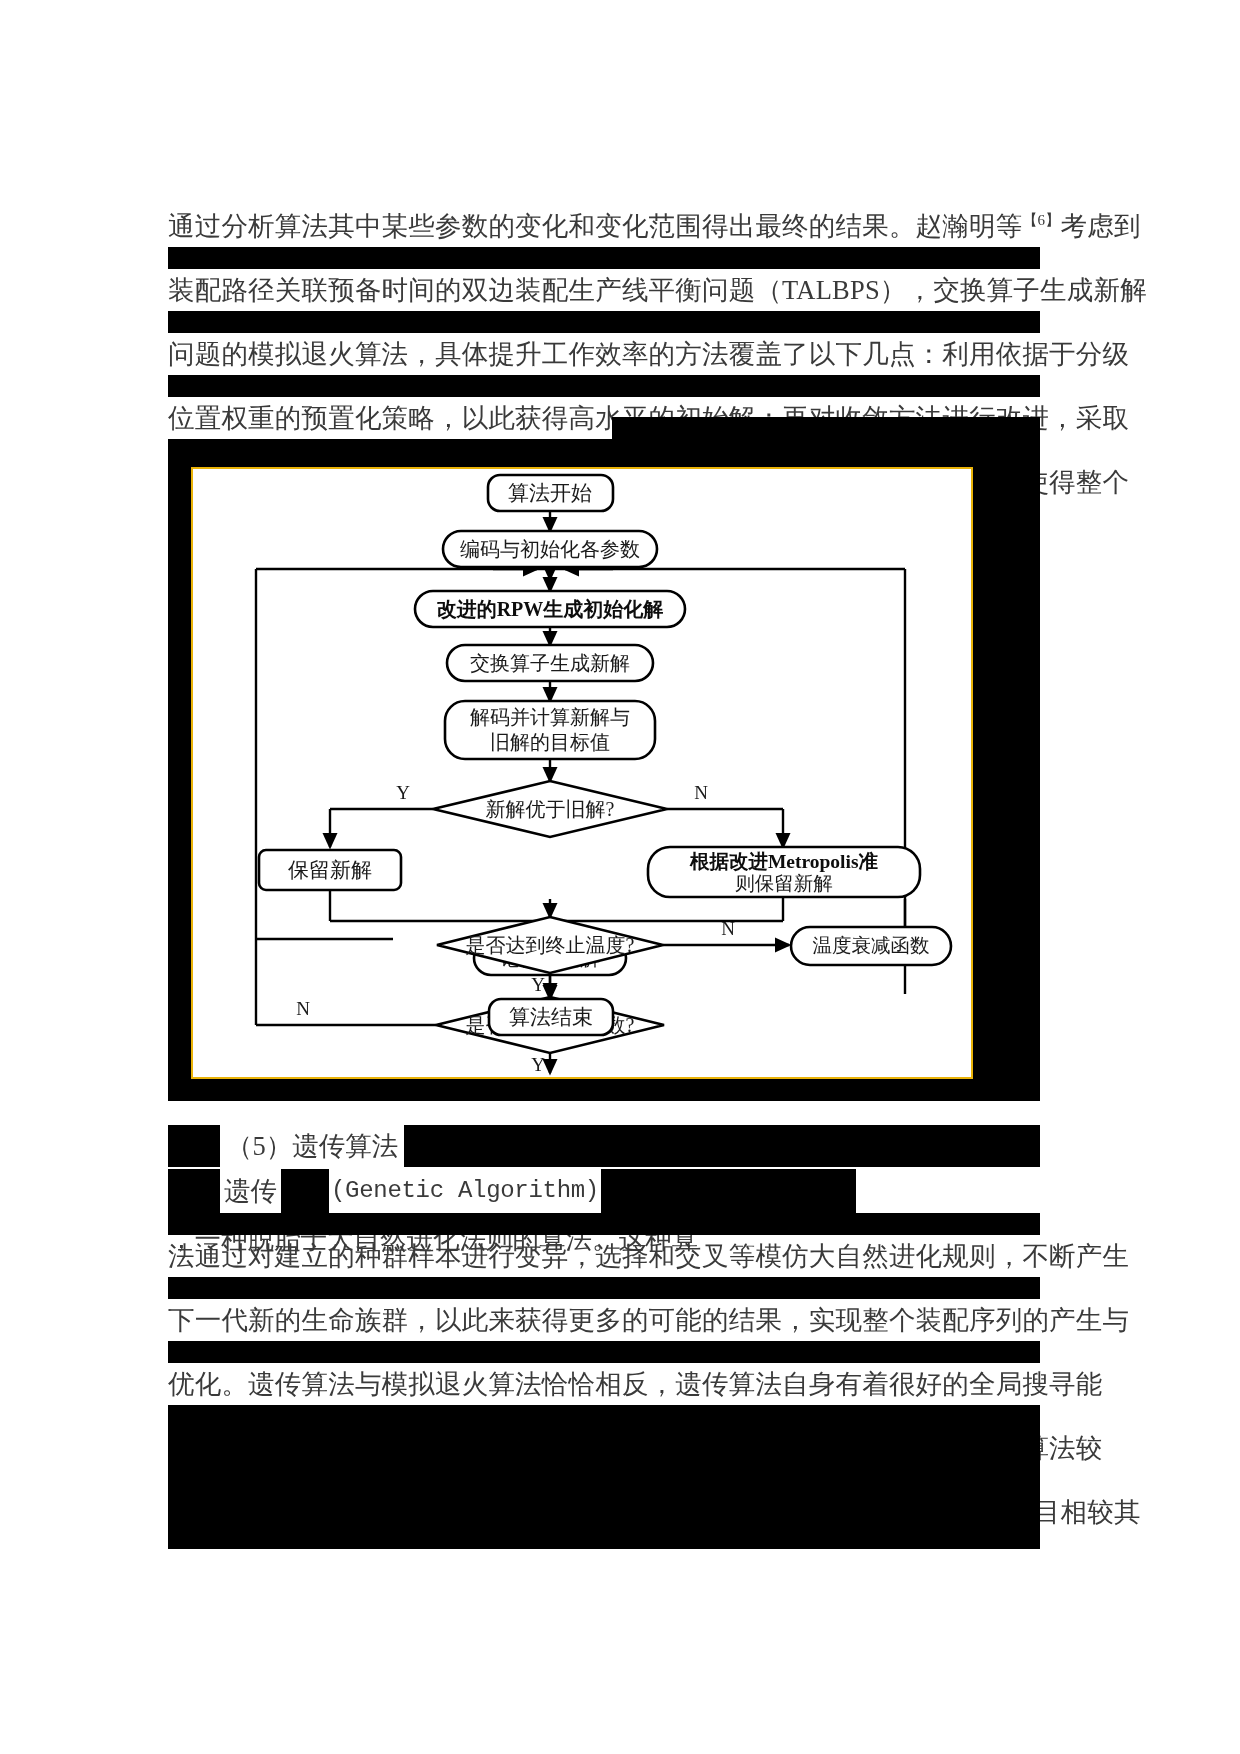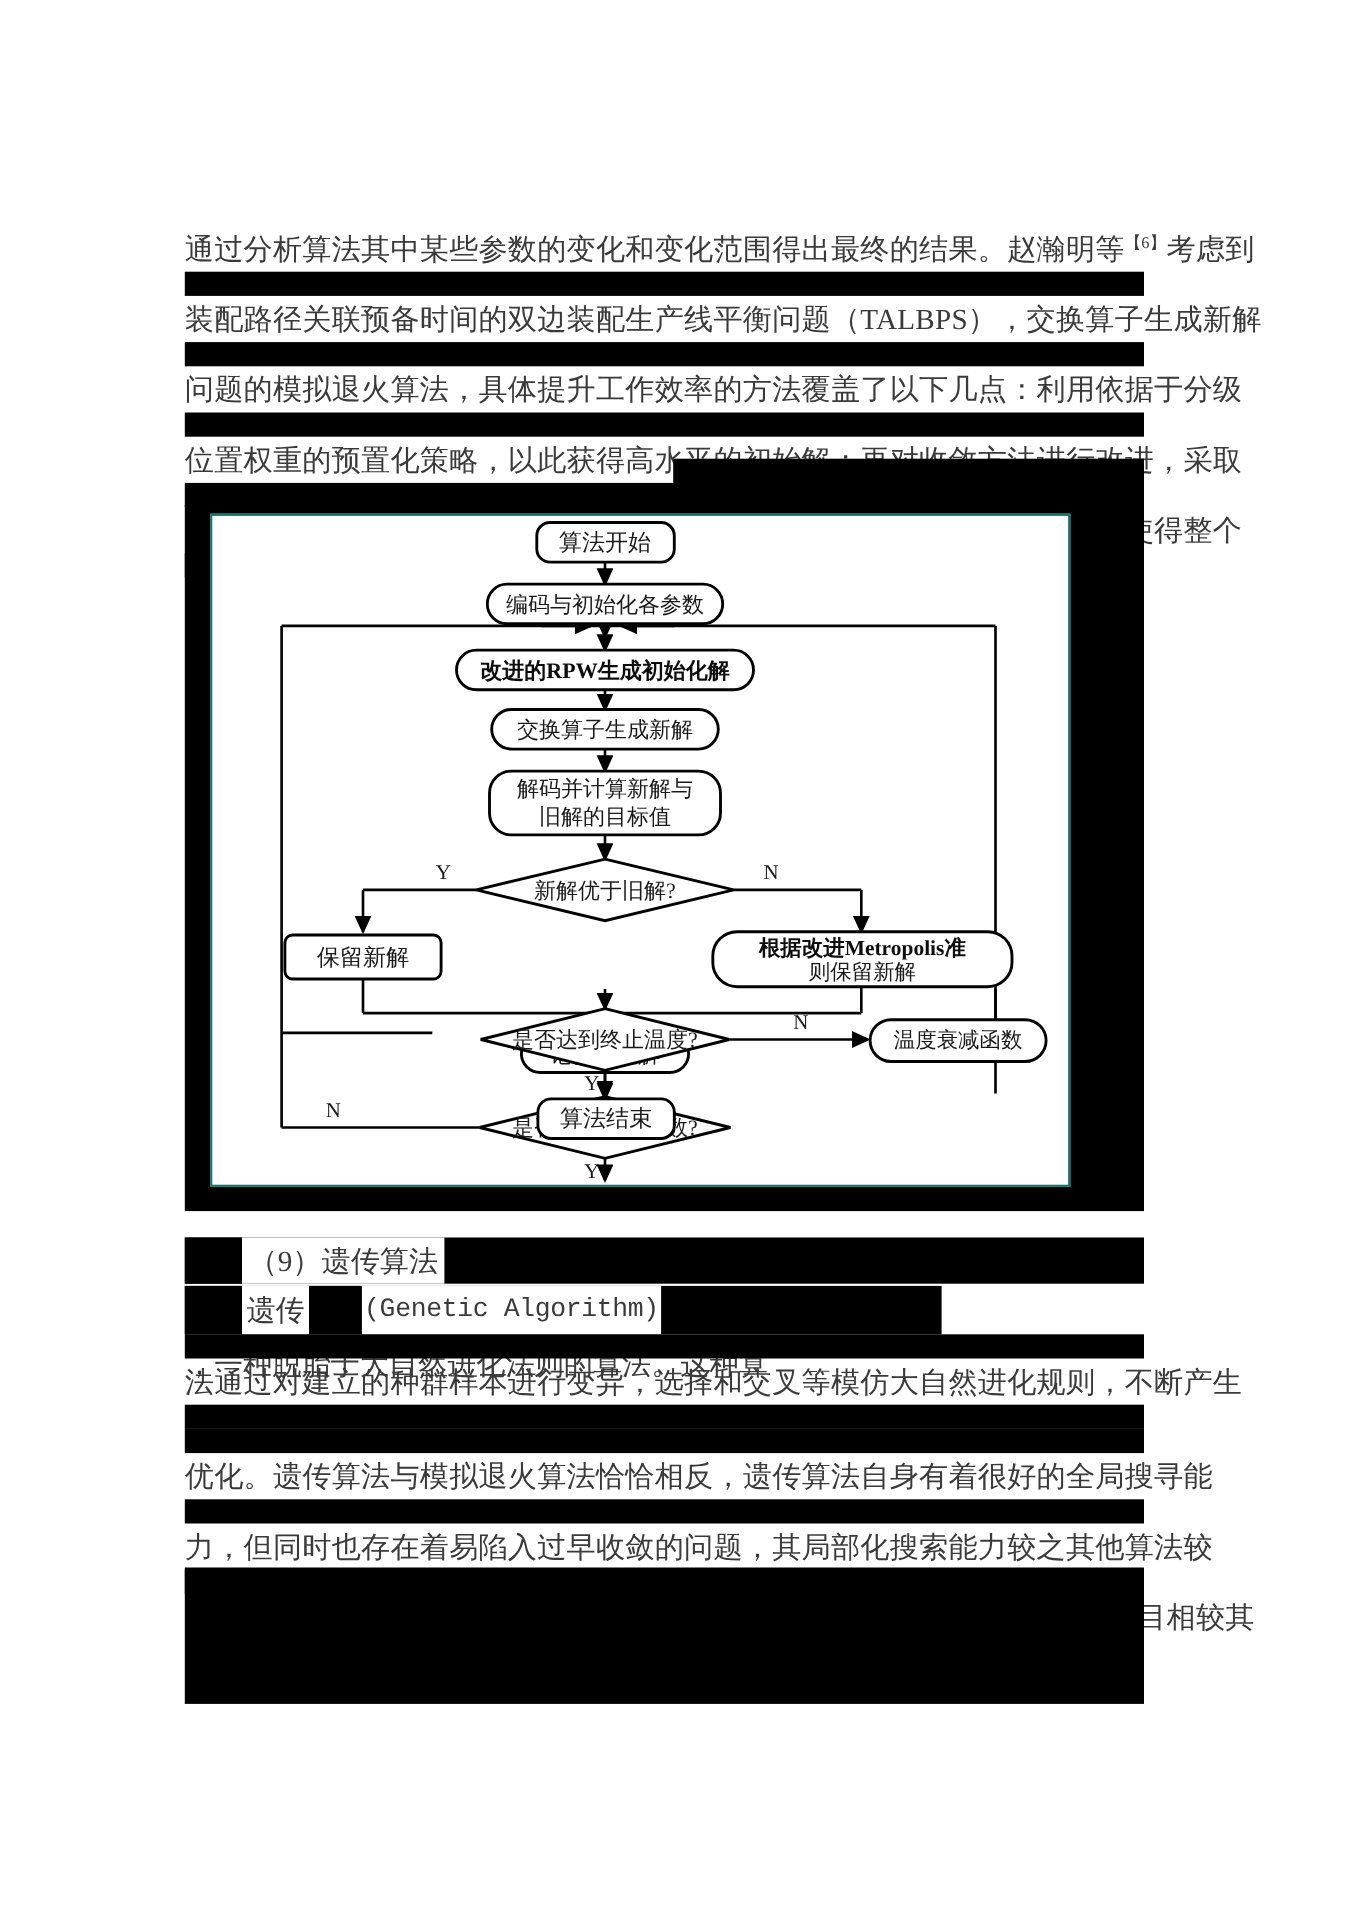--- a/index.html
+++ b/index.html
@@ -68,21 +68,21 @@
     padding: 0;
     box-sizing: border-box;
   }
   .figure-inner {
     position: absolute;
     left: 23px;
     top: 8px;
     width: 782px;
     height: 612px;
     background: #ffffff;
-    border: 2px solid #0f766e;
+    border: 2px solid #eab308;
     box-sizing: border-box;
     overflow: hidden;
   }
   .flow-svg { display:block; }
 
   .mono {
     font-family: "Liberation Mono", "DejaVu Sans Mono", monospace;
     font-size: 24px;
     letter-spacing: -0.3px;
   }
@@ -292,35 +292,38 @@
 
         <g>
           <rect x="296" y="100" width="124" height="36" rx="12" ry="12" fill="#fff" stroke="#000" stroke-width="2.6"></rect>
           <text x="358" y="125" text-anchor="middle" font-family="'Liberation Serif',serif" font-size="21" fill="#1a1a1a">算法结束</text>
         </g>
       </svg>
     </div>
   </div>
 
   <div class="mixed" style="position:absolute;left:168px;top:1088px;width:872px;height:42px;">
-    <span style="display:inline-block;width:52px;height:42px;background:#000;"></span><span class="white" style="padding:0 6px;">（9）遗传算法</span>
+    <span style="display:inline-block;width:52px;height:42px;background:#000;"></span><span class="white" style="padding:0 6px;">（5）遗传算法</span>
   </div>
 
   <div class="mixed" style="position:absolute;left:168px;top:1132px;width:688px;height:44px;">
     <span style="display:inline-block;width:52px;height:44px;background:#000;"></span><span class="white" style="height:44px;line-height:44px;padding:0 4px;">遗传</span><span style="display:inline-block;width:48px;height:44px;background:#000;"></span><span class="white mono" style="height:44px;line-height:44px;padding:0 2px;font-size:24px;">(Genetic Algorithm)</span><span class="white" style="height:44px;line-height:44px;">，一种脱胎于大自然进化法则的算法。这种算</span>
   </div>
 
   <div class="textblock" style="top:1176px;">
     <div class="bar w1"></div>
 
     <div class="tline">
       <span class="seg">法通过对建立的种群样本进行变异，选择和交叉等模仿大自然进化规则，不断产生</span>
     </div>
     <div class="bar w1"></div>
 
+    <div class="tline">
+      <span class="seg">下一代新的生命族群，以此来获得更多的可能的结果，实现整个装配序列的产生与</span>
+    </div>
     <div class="bar w1"></div>
 
     <div class="tline">
       <span class="seg">优化。遗传算法与模拟退火算法恰恰相反，遗传算法自身有着很好的全局搜寻能</span>
     </div>
     <div class="bar w1"></div>
 
     <div class="tline">
       <span class="seg">力，但同时也存在着易陷入过早收敛的问题，其局部化搜索能力较之其他算法较</span>
     </div>

